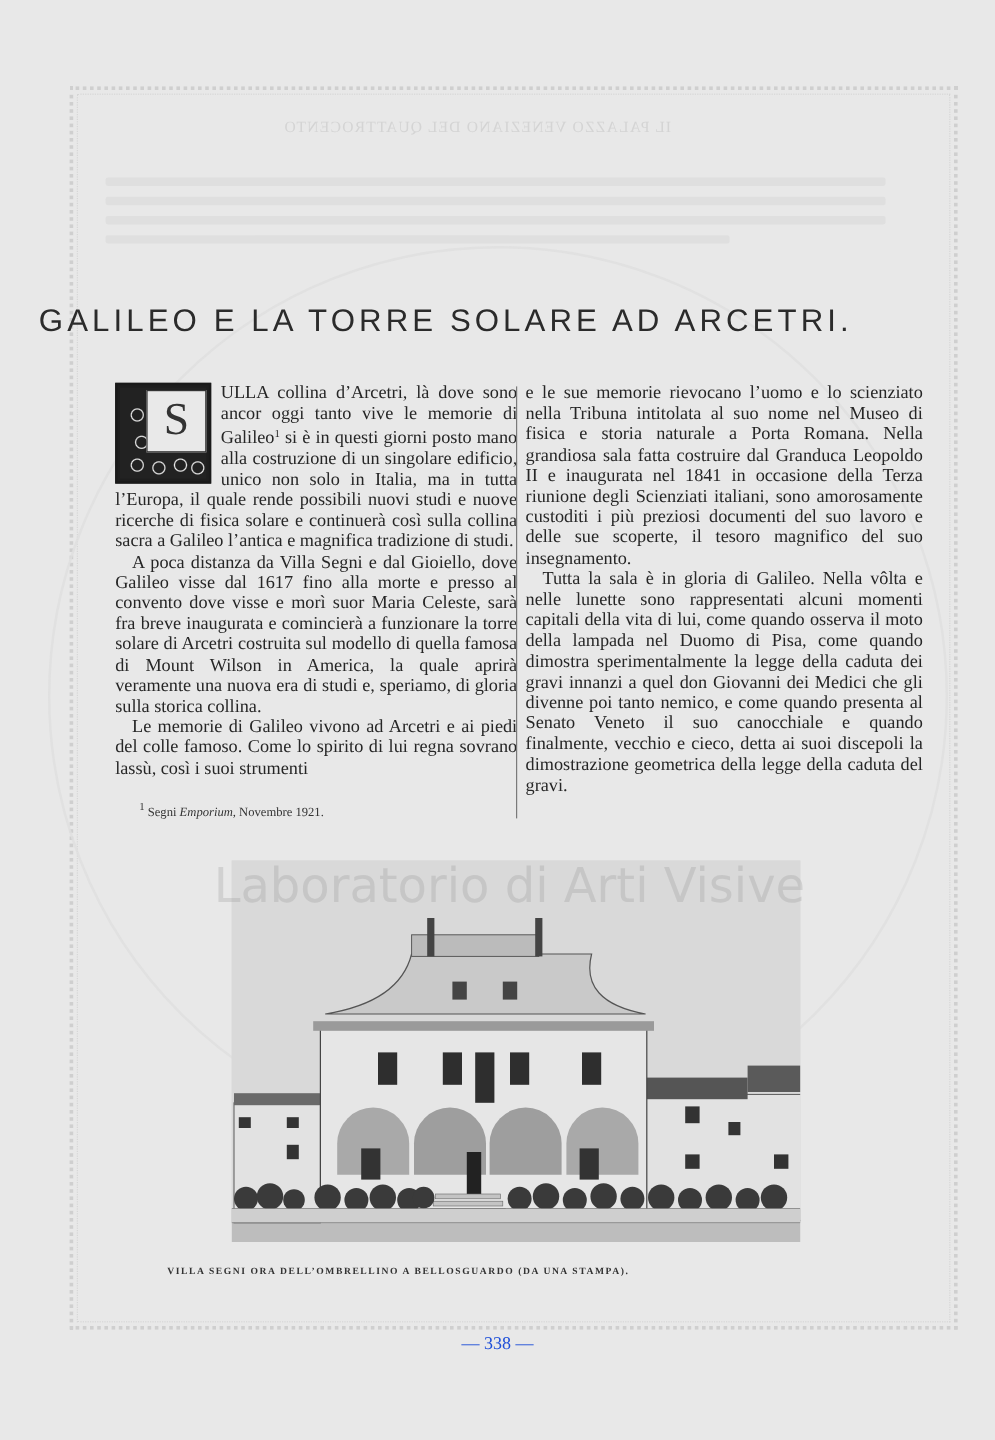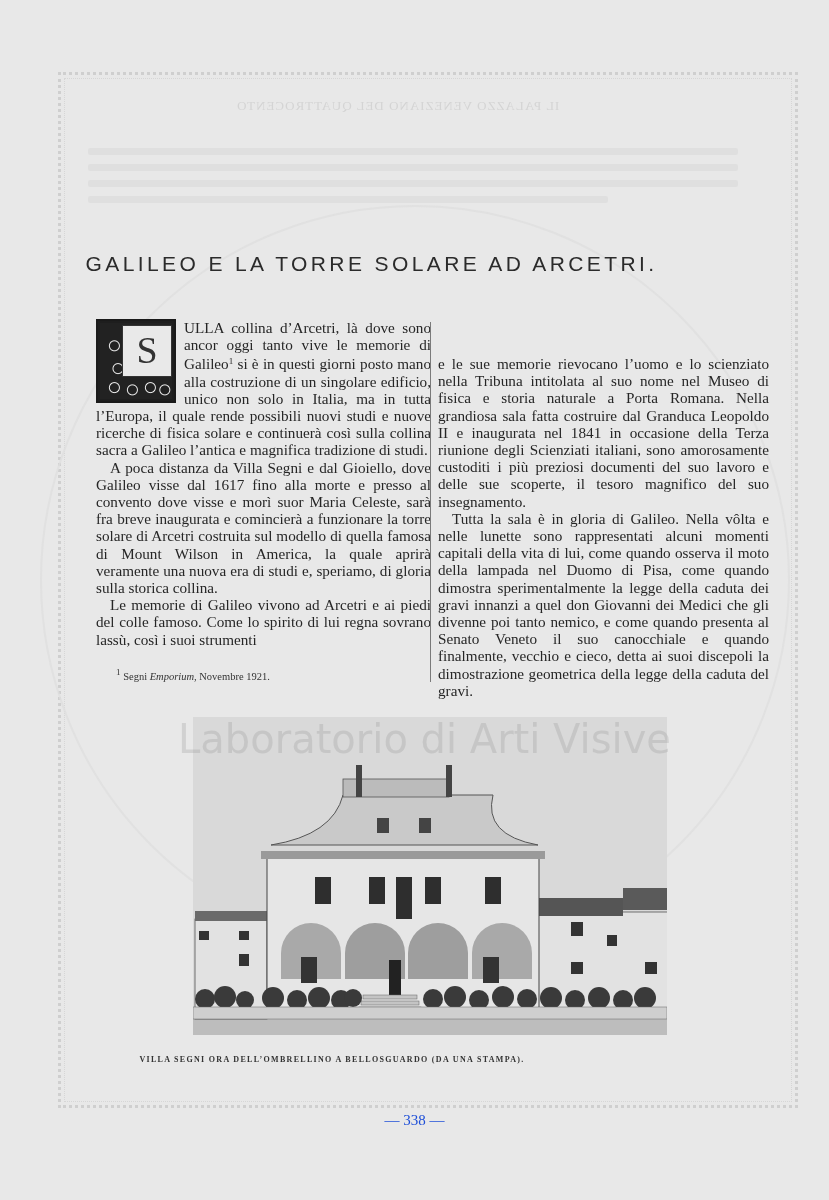--- a/index.html
+++ b/index.html
@@ -33,35 +33,35 @@
 
     
     .seal {
       position: absolute; left: 40px; top: 205px; width: 750px; height: 750px;
       border-radius: 50%; border: 2px solid #dedede; opacity: 0.8;
     }
 
     .title {
       position: absolute; left: 0; width: 743px; top: 252px; text-align: center;
       font-family: "Liberation Sans", "DejaVu Sans", sans-serif;
-      font-size: 21px; letter-spacing: 3.4px; color: #2b2b2b; font-weight: normal;
+      font-size: 26px; letter-spacing: 3.4px; color: #2b2b2b; font-weight: normal;
     }
 
     .col {
       position: absolute; top: 319px; width: 335px;
       font-size: 15.2px; line-height: 17.2px; text-align: justify; color: #262626;
     }
     .col-left { left: 96px; }
     .col-right { left: 438px; width: 331px; }
     .col-rule {
       position: absolute; left: 430px; top: 322px; width: 1px; height: 360px; background: #7a7a7a;
     }
     .col p { text-indent: 14px; }
     .col p.first { text-indent: 0; }
-    .col p.cont { text-indent: 0; margin-top: 36px; }
+    .col p.cont { text-indent: 0; }
 
     .dropcap {
       float: left; width: 80px; height: 84px; margin: 0 8px 2px 0;
       border: 2px solid #1a1a1a; position: relative; background: #1e1e1e;
     }
     .dropcap .knot {
       position: absolute; inset: 2px;
       background:
         radial-gradient(circle at 20% 30%, transparent 4px, #eaeaea 5px, transparent 6px),
         radial-gradient(circle at 25% 60%, transparent 4px, #eaeaea 5px, transparent 6px),

